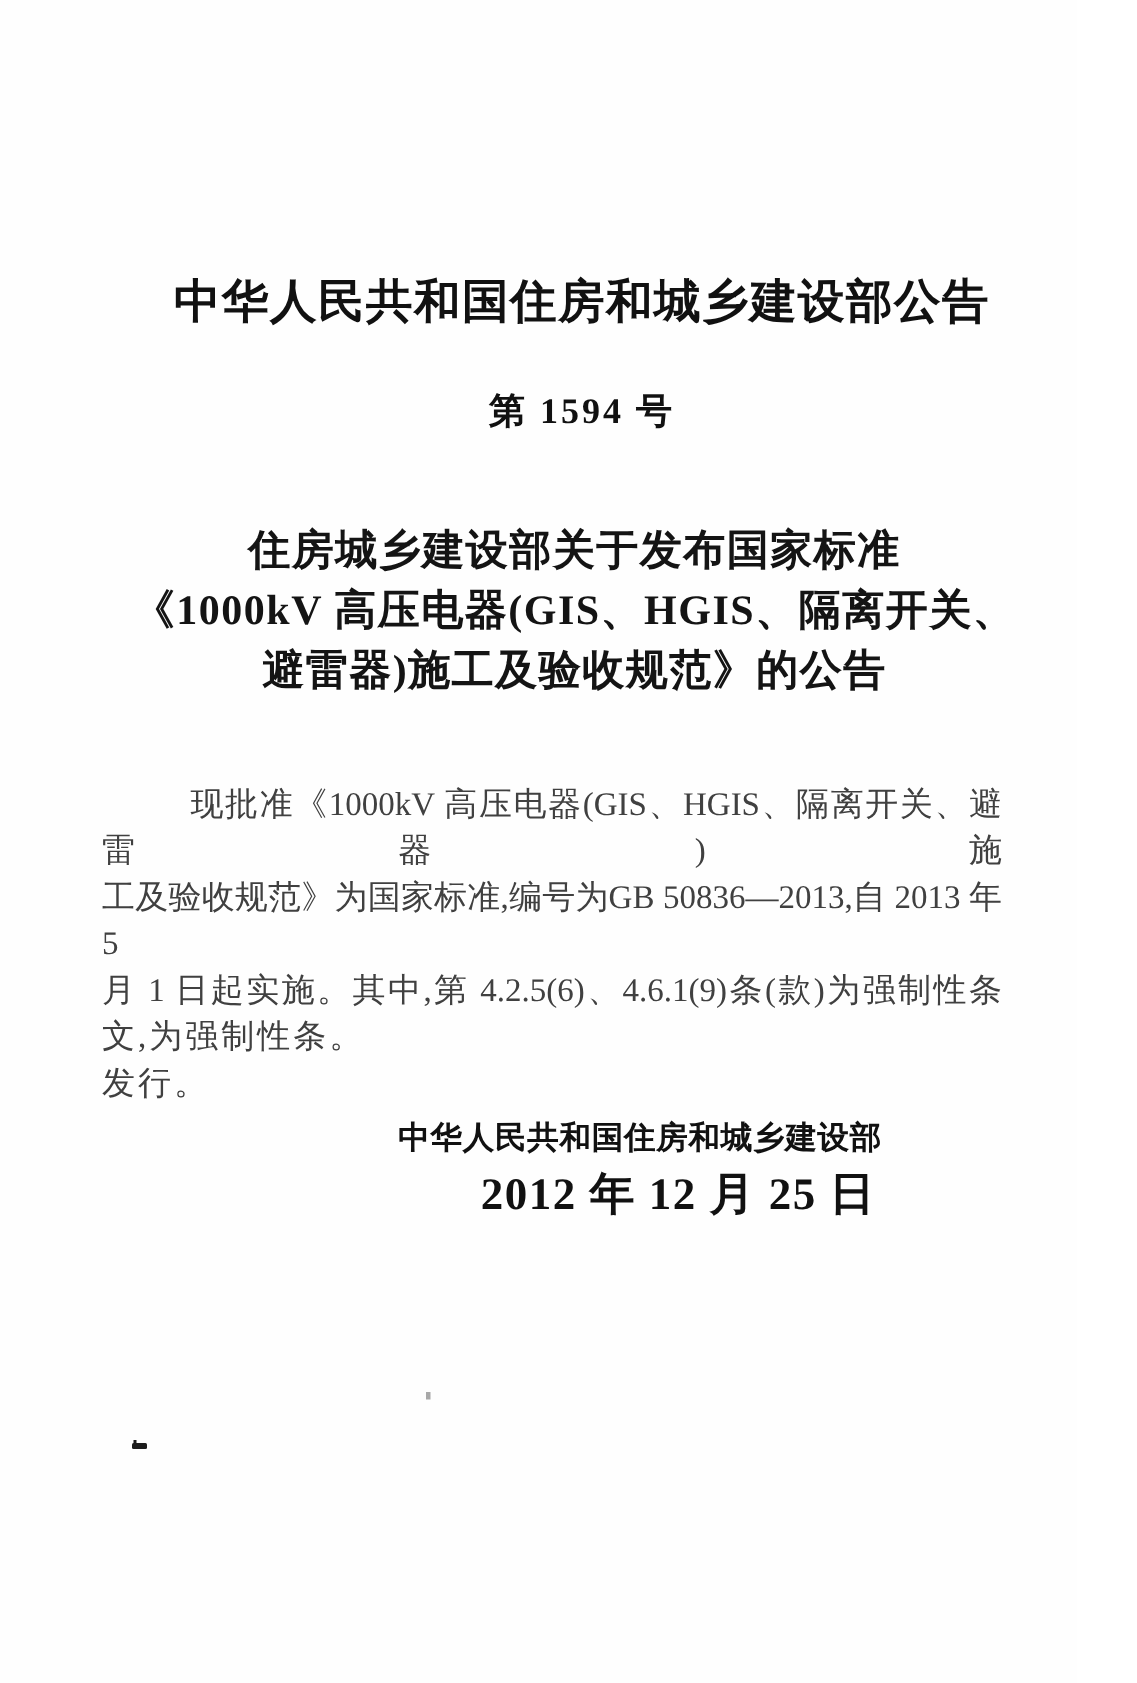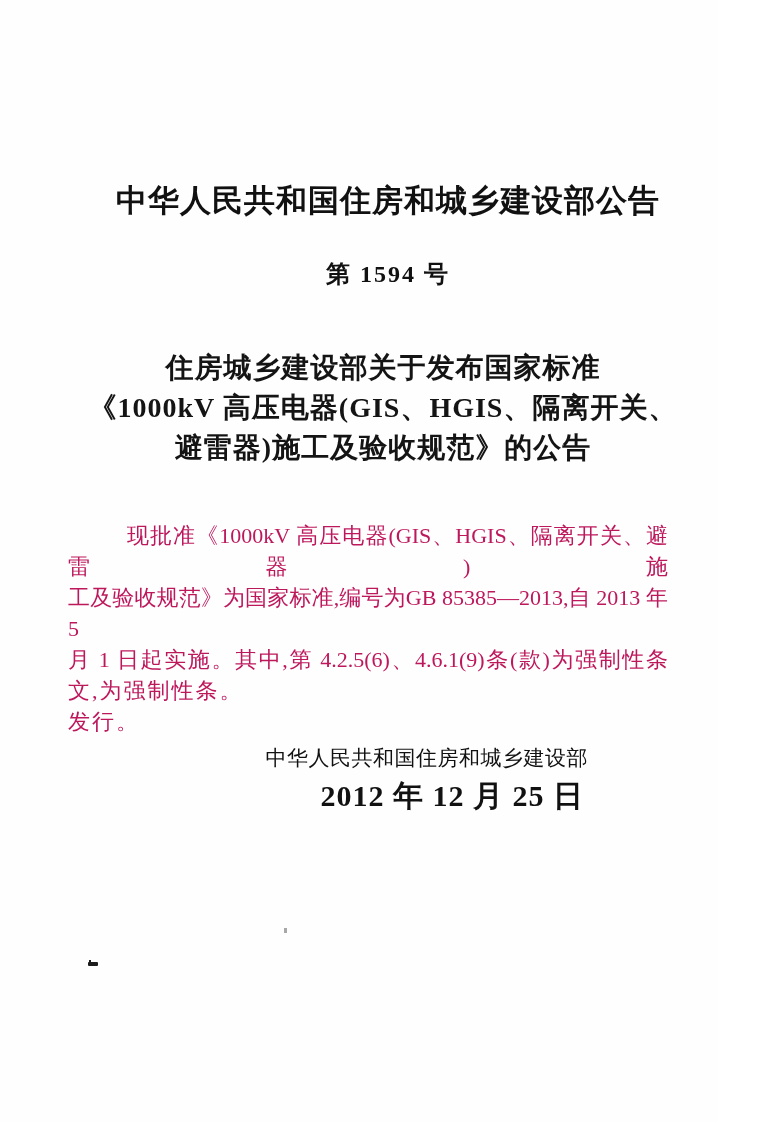--- a/index.html
+++ b/index.html
@@ -56,21 +56,21 @@
     color: #141414;
   }
   .body-text {
     position: absolute;
     top: 520px;
     left: 68px;
     width: 600px;
     font-family: "Liberation Serif", "DejaVu Serif", serif;
     font-size: 22px;
     line-height: 31px;
-    color: #be185d;
+    color: #404040;
   }
   .body-text .line {
     width: 600px;
     white-space: nowrap;
   }
   .body-text .line.fill {
     white-space: normal;
     text-align: justify;
     text-align-last: justify;
     text-justify: inter-character;
@@ -80,21 +80,21 @@
   }
   .body-text .line.end {
     letter-spacing: 2px;
   }
   .signature {
     position: absolute;
     top: 744px;
     right: 130px;
     font-family: "Liberation Sans", "DejaVu Sans", sans-serif;
     font-size: 21px;
-    font-weight: normal;
+    font-weight: bold;
     letter-spacing: 0.5px;
     color: #111111;
     white-space: nowrap;
   }
   .sign-date {
     position: absolute;
     top: 776px;
     right: 134px;
     font-family: "Liberation Serif", "DejaVu Serif", serif;
     font-size: 30px;
@@ -141,21 +141,21 @@
 
   <div class="subtitle">
     <div class="subtitle-line">住房城乡建设部关于发布国家标准</div>
     <div class="subtitle-line">《1000kV 高压电器(GIS、HGIS、隔离开关、</div>
     <div class="subtitle-line">避雷器)施工及验收规范》的公告</div>
   </div>
 
   <div class="body-text">
     <div class="paragraph">
       <div class="line fill indent">现批准《1000kV 高压电器(GIS、HGIS、隔离开关、避雷器)施</div>
-      <div class="line fill">工及验收规范》为国家标准,编号为GB 85385—2013,自 2013 年 5</div>
+      <div class="line fill">工及验收规范》为国家标准,编号为GB 50836—2013,自 2013 年 5</div>
       <div class="line fill">月 1 日起实施。其中,第 4.2.5(6)、4.6.1(9)条(款)为强制性条</div>
       <div class="line end">文,为强制性条。</div>
     </div>
     <div class="paragraph">
       <div class="line end">发行。</div>
     </div>
   </div>
 
   <div class="signature">中华人民共和国住房和城乡建设部</div>
 

